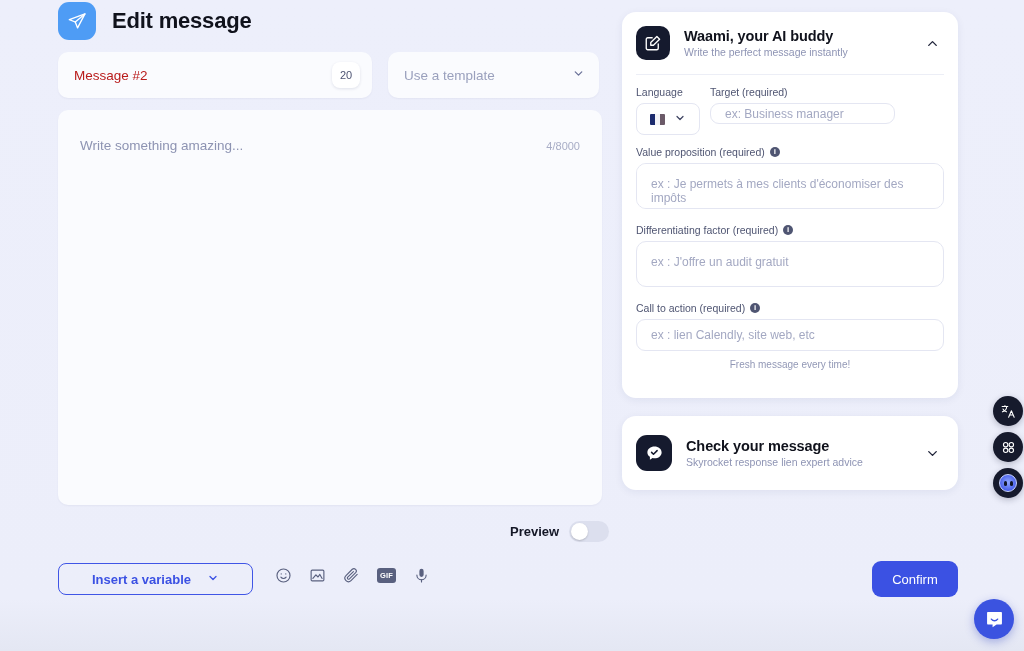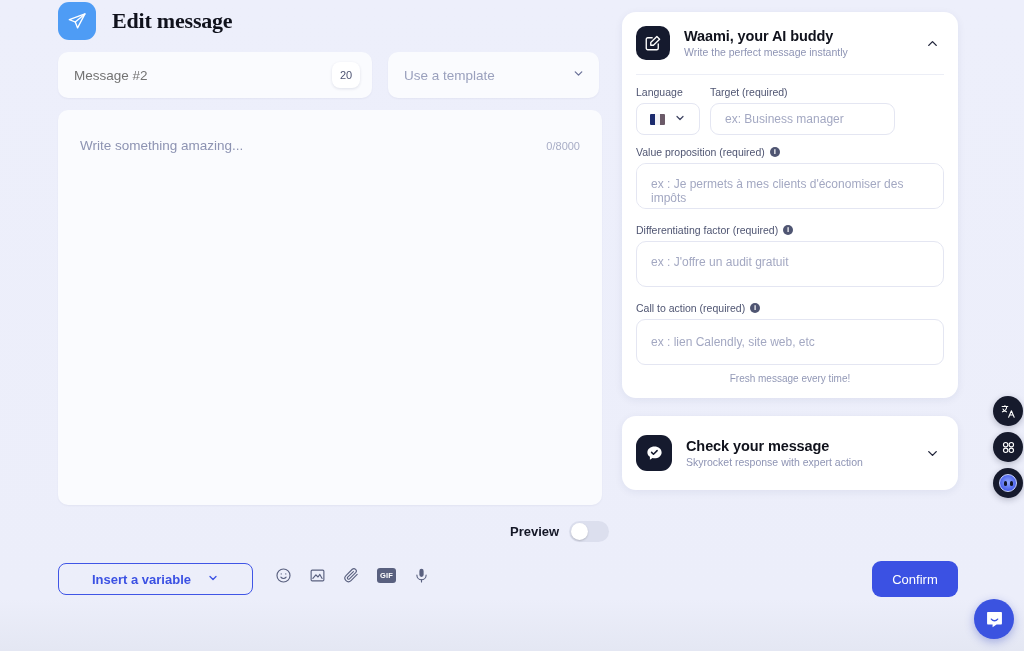--- a/index.html
+++ b/index.html
@@ -22,35 +22,34 @@
     display: flex; align-items: center; gap: 16px;
   }
   .header-icon {
     width: 38px; height: 38px; border-radius: 11px;
     background: #4e9cf5;
     display: flex; align-items: center; justify-content: center;
   }
   .header-title {
     font-size: 22px; font-weight: bold; color: #10121c;
     letter-spacing: -0.2px;
-    font-family: Liberation Serif, serif;
   }
 
   
   .left-col { position: absolute; left: 58px; top: 52px; width: 544px; }
 
   .name-row { display: flex; gap: 16px; }
 
   .name-field {
     width: 314px; height: 46px; background: #fafbfe;
     border-radius: 10px; display: flex; align-items: center;
     justify-content: space-between; padding: 0 12px 0 16px;
     box-shadow: 0 1px 2px rgba(30,40,90,0.05);
   }
-  .name-field-text { font-size: 13.5px; color: #737373; }
+  .name-field-text { font-size: 13.5px; color: #b91c1c; }
   .name-badge {
     background: #ffffff; border-radius: 8px;
     min-width: 28px; height: 26px; display: flex;
     align-items: center; justify-content: center;
     font-size: 11px; color: #4e5473;
     box-shadow: 0 1px 3px rgba(30,40,90,0.12);
   }
 
   .template-select {
     width: 211px; height: 46px; background: #fafbfe;
@@ -136,21 +135,21 @@
     width: 34px; height: 34px; border-radius: 10px;
     background: #151a2e; flex: none;
     display: flex; align-items: center; justify-content: center;
   }
   .card-title { font-size: 14.5px; font-weight: bold; color: #10121c; letter-spacing: -0.1px; }
   .card-sub { font-size: 10.5px; color: #8e94b4; margin-top: 2px; }
   .chevron { position: absolute; right: 18px; top: 24px; cursor: pointer; }
 
   .card-divider { height: 1px; background: #eceef6; margin: 0 14px; }
 
-  .card-body { padding: 11px 14px 14px; }
+  .card-body { padding: 11px 14px 28px; }
 
   .field-label {
     font-size: 10.5px; color: #4f5572; margin-bottom: 5px;
     display: flex; align-items: center; gap: 5px;
   }
   .info-dot {
     width: 10px; height: 10px; border-radius: 50%;
     background: #4f5572; color: #fff; font-size: 8px;
     font-weight: bold; display: inline-flex;
     align-items: center; justify-content: center; line-height: 1;
@@ -164,21 +163,21 @@
     display: flex; align-items: center; justify-content: center;
     gap: 9px; cursor: pointer;
   }
   .flag { width: 15px; height: 11px; display: flex; border-radius: 1px; overflow: hidden; }
   .flag i { display: block; height: 100%; }
   .flag .b { width: 33.33%; background: #1c2b6e; }
   .flag .w { width: 33.33%; background: #f4f4f8; }
   .flag .r { width: 33.34%; background: #6b5a68; }
 
   .text-input {
-    flex: 1; height: 32px; border: 1px solid #e4e6f2;
+    flex: 1; height: 21px; border: 1px solid #e4e6f2;
     border-radius: 9px; background: #fff;
     padding: 0 14px; font-size: 12px; color: #2a2f45;
     font-family: "Liberation Sans", sans-serif; outline: none;
   }
   .text-input::placeholder { color: #a3a8c2; }
 
   .area-input {
     width: 100%; height: 46px; border: 1px solid #e4e6f2;
     border-radius: 10px; background: #fff; resize: none;
     padding: 13px 14px; font-size: 12px; color: #2a2f45;
@@ -261,21 +260,21 @@
       <span>
         <svg width="13" height="13" viewBox="0 0 24 24" fill="none" stroke="#6b7299" stroke-width="2.4" stroke-linecap="round" stroke-linejoin="round">
             <path d="M6 9l6 6 6-6"></path>
           </svg>
       </span>
     </div>
   </div>
 
   <div class="editor">
     <div class="editor-placeholder">Write something amazing...</div>
-    <div class="editor-counter">0/8000</div>
+    <div class="editor-counter">4/8000</div>
   </div>
 </div>
 
 <div class="preview-row">
   <span class="preview-label">Preview</span>
   <div class="toggle">
     <div class="toggle-knob"></div>
   </div>
 </div>
 
@@ -383,38 +382,38 @@
           <span class="info-dot">i</span>
         </div>
         <textarea class="area-input" placeholder="ex : J'offre un audit gratuit" style=""></textarea>
       </div>
 
       <div class="field-block">
         <div class="field-label">
           <span>Call to action (required)</span>
           <span class="info-dot">i</span>
         </div>
-        <input class="text-input" style="width: 100%; height: 46px;" placeholder="ex : lien Calendly, site web, etc">
+        <input class="text-input" style="width: 100%; height: 32px;" placeholder="ex : lien Calendly, site web, etc">
       </div>
 
       <div class="generate-note">Fresh message every time!</div>
     </div>
   </div>
 
   <div class="card card-2">
     <div class="card-head">
       <div class="card-avatar">
         <svg width="19" height="19" viewBox="0 0 24 24" fill="#ffffff">
           <path d="M12 3.2c-5 0-9 3.3-9 7.4 0 2.3 1.2 4.3 3.2 5.6v3.6l3.4-2a11 11 0 0 0 2.4.3c5 0 9-3.3 9-7.5s-4-7.4-9-7.4z"></path>
           <path d="M8.3 10.6l2.4 2.4 4.6-4.6" fill="none" stroke="#151a2e" stroke-width="1.9" stroke-linecap="round" stroke-linejoin="round"></path>
         </svg>
       </div>
       <div>
         <div class="card-title">Check your message</div>
-        <div class="card-sub">Skyrocket response with expert action</div>
+        <div class="card-sub">Skyrocket response lien expert advice</div>
       </div>
       <span class="chevron">
         <svg width="15" height="15" viewBox="0 0 24 24" fill="none" stroke="#20243a" stroke-width="2.2" stroke-linecap="round" stroke-linejoin="round">
             <path d="M6 9l6 6 6-6"></path>
           </svg>
       </span>
     </div>
   </div>
 </div>
 

